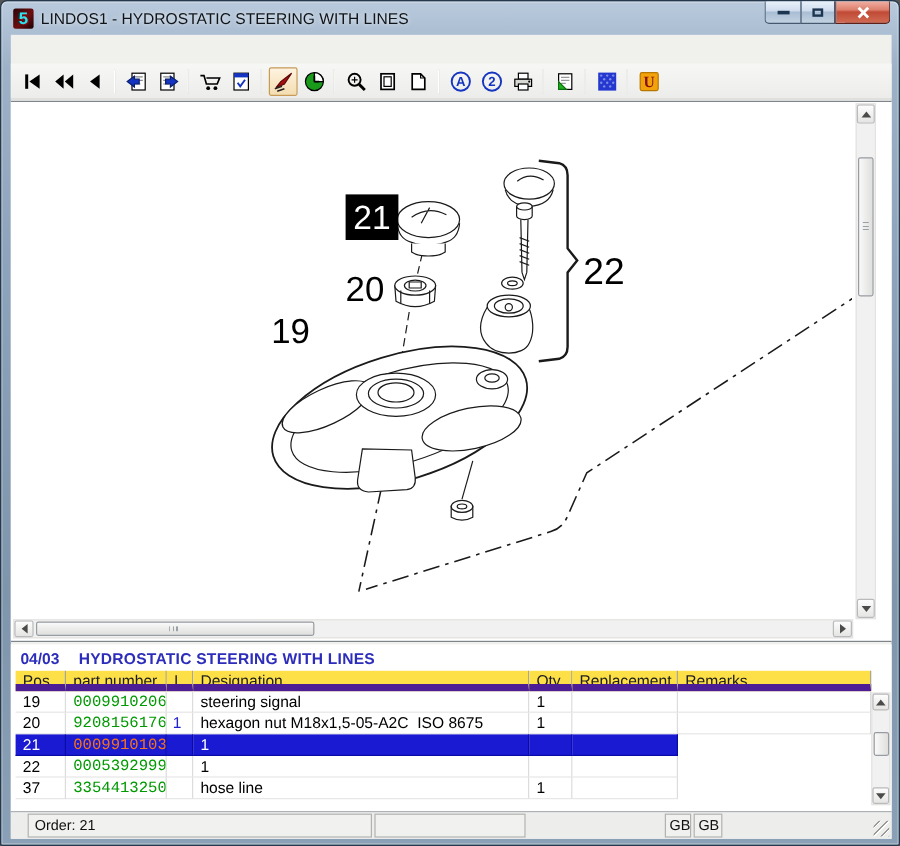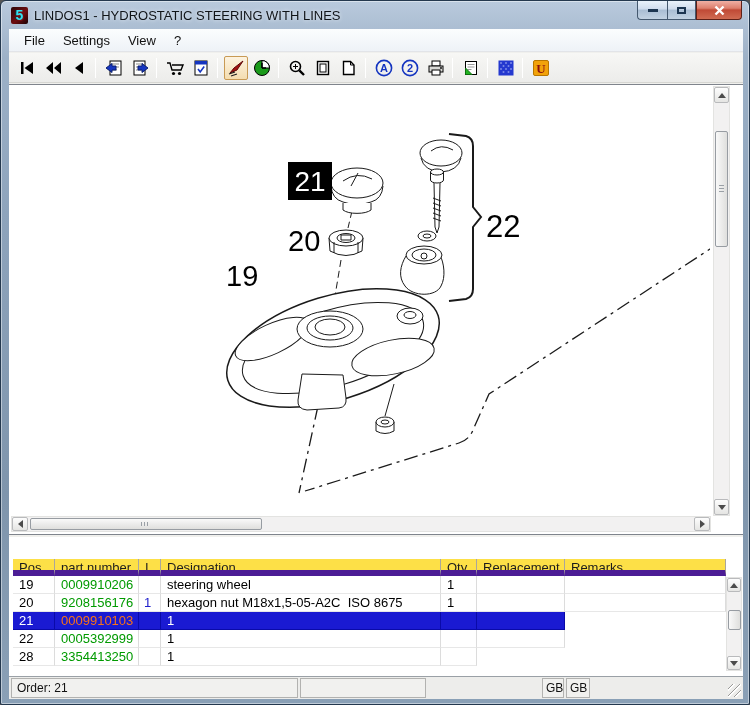--- a/index.html
+++ b/index.html
@@ -75,31 +75,31 @@
   
   .parts-section { position:absolute; left:0; top:508px; width:734px; height:140px; background:#fff; border-bottom:1px solid #9aa0a6; }
   .parts-title { height:22px; display:flex; align-items:center; font-size:13px; font-weight:bold; color:#2d2dbb; }
   .parts-title .date { margin-left:8px; }
   .parts-title .name { margin-left:16px; letter-spacing:.2px; }
   .grid { position:absolute; left:4px; top:22px; right:17px; }
   .g-row { display:grid; grid-template-columns:42px 84px 22px 280px 36px 88px 1fr; height:18px; }
   .g-head { height:17px; }
   .g-head .cell { background:#fde047; color:#1c1c1c; border-right:1px solid #aaa69c; border-bottom:6px solid #4c1d95; }
   .cell { font-size:13px; line-height:17px; padding:0 0 0 6px; border-right:1px solid #dcdcdc; border-bottom:1px solid #e7e7e7; overflow:hidden; white-space:pre; }
-  .cell.pn { color:#009a00; }
+  .cell.pn { color:#009a00;font-family:Liberation Mono, monospace; }
   .cell.icol { color:#2020cc; padding-left:5px; }
   .g-row.selected .cell { background:#1a1ad2; color:#fff; border-right-color:#0a0aa8; border-bottom-color:#0a0aa8; }
   .g-row.selected .cell.pn { color:#f97316; }
   .tbl-sb { position:absolute; right:1px; top:40px; bottom:5px; width:16px; background:#f2f1f1; border:1px solid #e3e3e1; }
   .tbl-sb .sb-btn { left:0; width:14px; height:14px; }
   .tbl-sb .sb-up { top:0; } .tbl-sb .sb-down { bottom:0; }
   .tbl-sb .thumb-v { top:32px; height:20px; }
 
   
-  .statusbar { position:absolute; left:0; top:648px; width:734px; height:22px; background:#ededeb; display:flex; align-items:stretch; padding:1px 0; }
+  .statusbar { position:absolute; left:0; top:648px; width:734px; height:22px; background:#ededeb; display:flex; align-items:stretch; padding:1px 12px; }
   .sb-panel { border:1px solid #b2b2b0; background:#f1f1ef; font-size:12px; color:#111; line-height:18px; padding:0 5px; margin-left:2px;
     white-space:nowrap; overflow:hidden; }
   .p-order { width:287px; }
   .p-empty { width:126px; }
   .p-user  { width:112px;margin-top:40px; }
   .p-doc   { width:133px; }
   .p-l1 { width:22px; padding:0 3px; }
   .p-l2 { width:24px; padding:0 3px; }
   .grip { position:absolute; right:2px; bottom:2px; width:13px; height:13px;
     background:repeating-linear-gradient(135deg,transparent 0 3px,#9a9a98 3px 4px,#fff 4px 5px); }
@@ -122,26 +122,20 @@
       <div class="win-btn close">
         <svg width="11" height="11" viewBox="0 0 11 11">
             <path d="M1.5,1.5 L9.5,9.5 M9.5,1.5 L1.5,9.5" stroke="#fff" stroke-width="2.4"></path>
           </svg>
       </div>
     </div>
   </div>
 
   <div class="client">
 
-    <div class="menubar">
-      <div class="menu-item">File</div>
-      <div class="menu-item">Settings</div>
-      <div class="menu-item">View</div>
-      <div class="menu-item">?</div>
-    </div>
 
     <div class="toolbar">
       <div class="tb-btn">
         <svg width="20" height="20">
             <rect x="4" y="4" width="2.5" height="12"></rect>
             <path d="M16,4 L7.5,10 L16,16 Z"></path>
           </svg>
       </div>
       <div class="tb-btn">
         <svg width="20" height="20">
@@ -374,36 +368,40 @@
         <div class="thumb-h" style="left:18px;width:232px;">
             <div class="grip-h"></div>
           </div>
         <div class="sb-btn sb-right">
             <div class="arrow ar-right"></div>
           </div>
       </div>
     </div>
 
     <div class="parts-section">
+      <div class="parts-title">
+        <span class="date">04/03</span>
+        <span class="name">HYDROSTATIC STEERING WITH LINES</span>
+      </div>
       <div class="grid">
         <div class="g-row g-head">
           <div class="cell">Pos.</div>
           <div class="cell">part number</div>
           <div class="cell">I</div>
           <div class="cell">Designation</div>
           <div class="cell">Qty</div>
           <div class="cell">Replacement</div>
           <div class="cell">Remarks</div>
         </div>
 
         <div class="g-row">
           <div class="cell">19</div>
           <div class="cell pn">0009910206</div>
           <div class="cell icol"></div>
-          <div class="cell">steering wheel</div>
+          <div class="cell">steering signal</div>
           <div class="cell">1</div>
           <div class="cell"></div>
           <div class="cell"></div>
         </div>
 
         <div class="g-row">
           <div class="cell">20</div>
           <div class="cell pn">9208156176</div>
           <div class="cell icol">1</div>
           <div class="cell">hexagon nut M18x1,5-05-A2C  ISO 8675</div>
@@ -424,23 +422,24 @@
         <div class="g-row">
           <div class="cell">22</div>
           <div class="cell pn">0005392999</div>
           <div class="cell icol"></div>
           <div class="cell">1</div>
           <div class="cell"></div>
           <div class="cell"></div>
         </div>
 
         <div class="g-row">
-          <div class="cell">28</div>
+          <div class="cell">37</div>
           <div class="cell pn">3354413250</div>
           <div class="cell icol"></div>
+          <div class="cell">hose line</div>
           <div class="cell">1</div>
           <div class="cell"></div>
         </div>
       </div>
 
       <div class="tbl-sb">
         <div class="sb-btn sb-up">
             <div class="arrow ar-up"></div>
           </div>
         <div class="thumb-v"></div>

